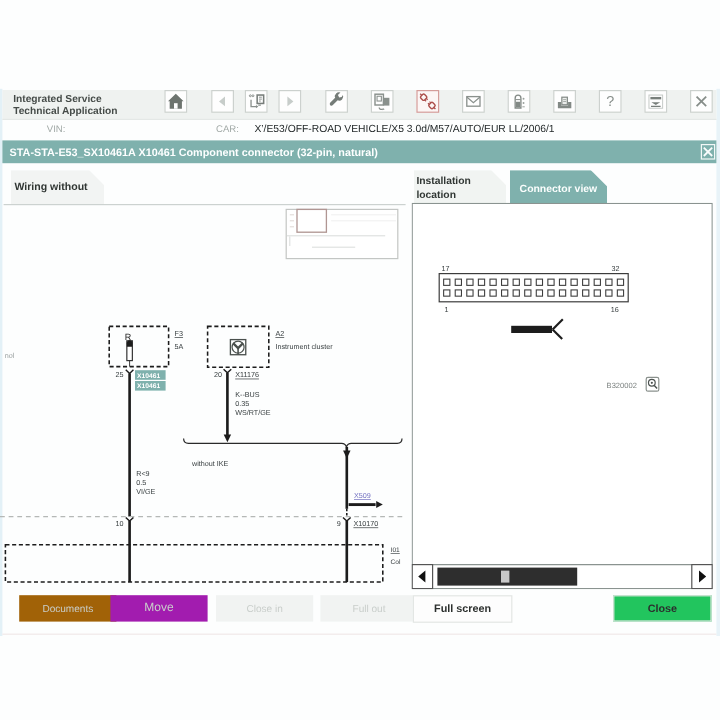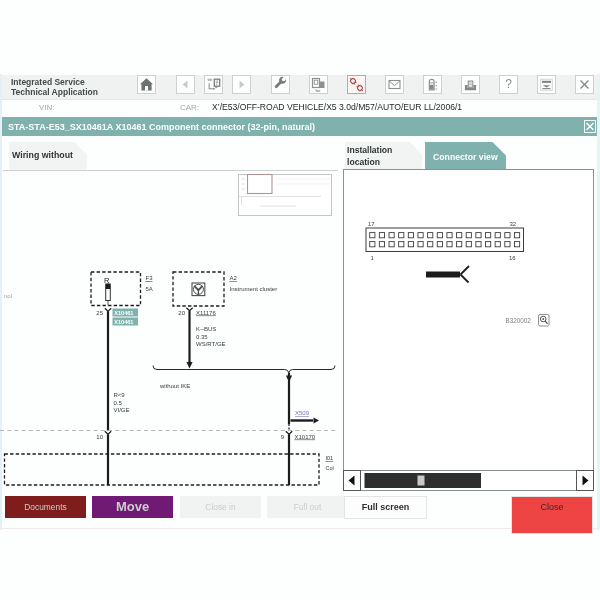--- a/index.html
+++ b/index.html
@@ -362,25 +362,25 @@
     <g>
         <rect x="233.5" y="301.5" width="17" height="20" fill="#fff" stroke="#555" stroke-width="1"></rect>
         <polygon points="239.5,306.5 239.5,316.5 245.5,311.5" fill="#111"></polygon>
       </g>
 
     <rect x="21.5" y="304" width="116.5" height="15" fill="#2e2e2e"></rect>
 
     <rect x="74.5" y="306.5" width="7" height="10" fill="#c9c9c9"></rect>
   </svg>
 
-  <div class="abs" style="left:5px;top:496px;width:81px;height:22px;background:#7f1d1d;color:#c9cecb;font-size:8.4px;text-align:center;line-height:22px;">Documents</div>
-
-  <div class="abs" style="left:92px;top:496px;width:81px;height:22px;background:#701a75;color:#c9cecb;font-size:13px;text-align:center;line-height:22px;font-weight:bold;">Move</div>
+  <div class="abs" style="left:16px;top:496px;width:81px;height:22px;background:#a16207;color:#c9cecb;font-size:8.4px;text-align:center;line-height:22px;">Documents</div>
+
+  <div class="abs" style="left:92px;top:496px;width:81px;height:22px;background:#a21caf;color:#c9cecb;font-size:10px;text-align:center;line-height:22px;">Move</div>
 
   <div class="abs" style="left:180px;top:496px;width:81px;height:22px;background:#f1f3f2;color:#c9cecb;font-size:8.4px;text-align:center;line-height:22px;">Close in</div>
 
   <div class="abs" style="left:267px;top:496px;width:81px;height:22px;background:#f1f3f2;color:#c9cecb;font-size:8.4px;text-align:center;line-height:22px;">Full out</div>
 
   <div class="abs" style="left:344px;top:496px;width:83px;height:23px;background:#fdfdfd;border:1px solid #e3e6e4;color:#2b2f2d;font-weight:bold;font-size:9px;text-align:center;line-height:20px;">Full screen</div>
 
-  <div class="abs" style="left:511px;top:496px;width:82px;height:38px;background:#ef4444;border:1px solid #e3e6e4;color:#2b2f2d;font-weight:normal;font-size:9px;text-align:center;line-height:20px;">Close</div>
+  <div class="abs" style="left:511px;top:496px;width:82px;height:22px;background:#22c55e;border:1px solid #e3e6e4;color:#2b2f2d;font-weight:bold;font-size:9px;text-align:center;line-height:20px;">Close</div>
 
 </div>
 
 </body></html>

